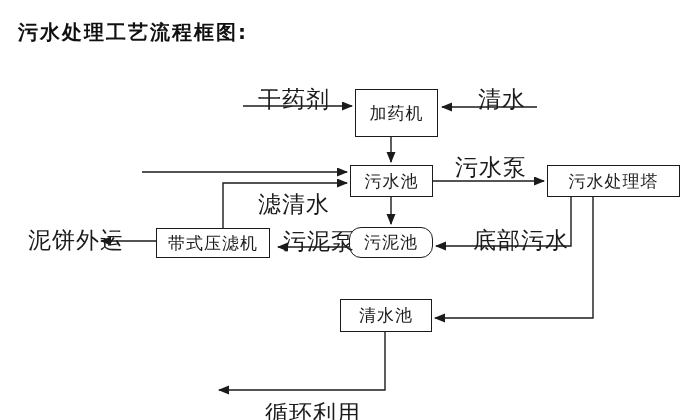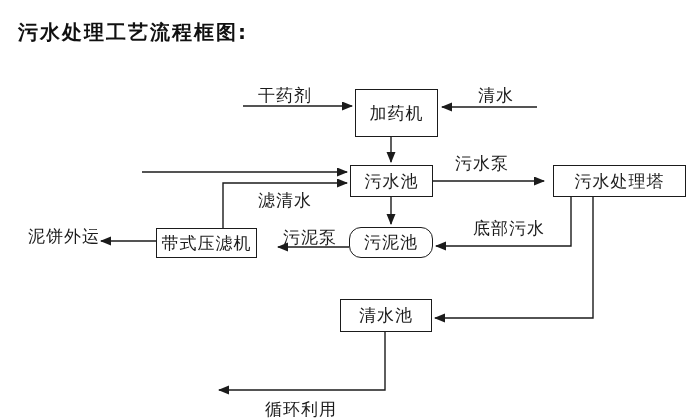--- a/index.html
+++ b/index.html
@@ -26,38 +26,38 @@
   .node {
     position: absolute; z-index: 2;
     background: #ffffff;
     border: 1.5px solid #1b1b1b;
     font-size: 17px; letter-spacing: 1px;
     display: flex; align-items: center; justify-content: center;
     white-space: nowrap;
   }
   .lbl {
     position: absolute; z-index: 3;
-    font-size: 17px; letter-spacing: 1px;
+    font-size: 23px; letter-spacing: 1px;
     white-space: nowrap; background: transparent; text-align: right;
   }
   
   .pos-dosing   { left: 355px; top:  89px; width:  83px; height: 48px; }
   .pos-sewage   { left: 350px; top: 165px; width:  83px; height: 32px; }
-  .pos-tower    { left: 547px; top: 165px; width: 133px; height: 32px; margin-left: 6px; }
+  .pos-tower    { left: 547px; top: 165px; width: 133px; height: 32px; }
   .pos-sludge   { left: 349px; top: 227px; width:  84px; height: 31px; border-radius: 12px; }
-  .pos-press    { left: 156px; top: 228px; width: 101px; height: 30px; }
+  .pos-press    { left: 156px; top: 228px; width: 114px; height: 30px; }
   .pos-clean    { left: 340px; top: 299px; width:  92px; height: 33px; }
   
   .pos-lbl-dry      { left: 258px; top:  84px; }
   .pos-lbl-water    { left: 478px; top:  84px; }
   .pos-lbl-sandwash { left: 173px; top: 152px; }
   .pos-lbl-sewpump  { left: 455px; top: 152px; }
   .pos-lbl-filtered { left: 258px; top: 189px; }
   .pos-lbl-sldpump  { left: 283px; top: 226px; }
-  .pos-lbl-bottom   { left: 473px; top: 217px; }
+  .pos-lbl-bottom   { left: 473px; top: 225px; }
   .pos-lbl-mudcake  { left: 28px;  top: 225px; }
   .pos-lbl-recycle  { left: 265px; top: 366px; margin-top: 32px; }
 </style>
 </head>
 <body>
 
 <div class="canvas">
 
   <div class="title">污水处理工艺流程框图:</div>
 

